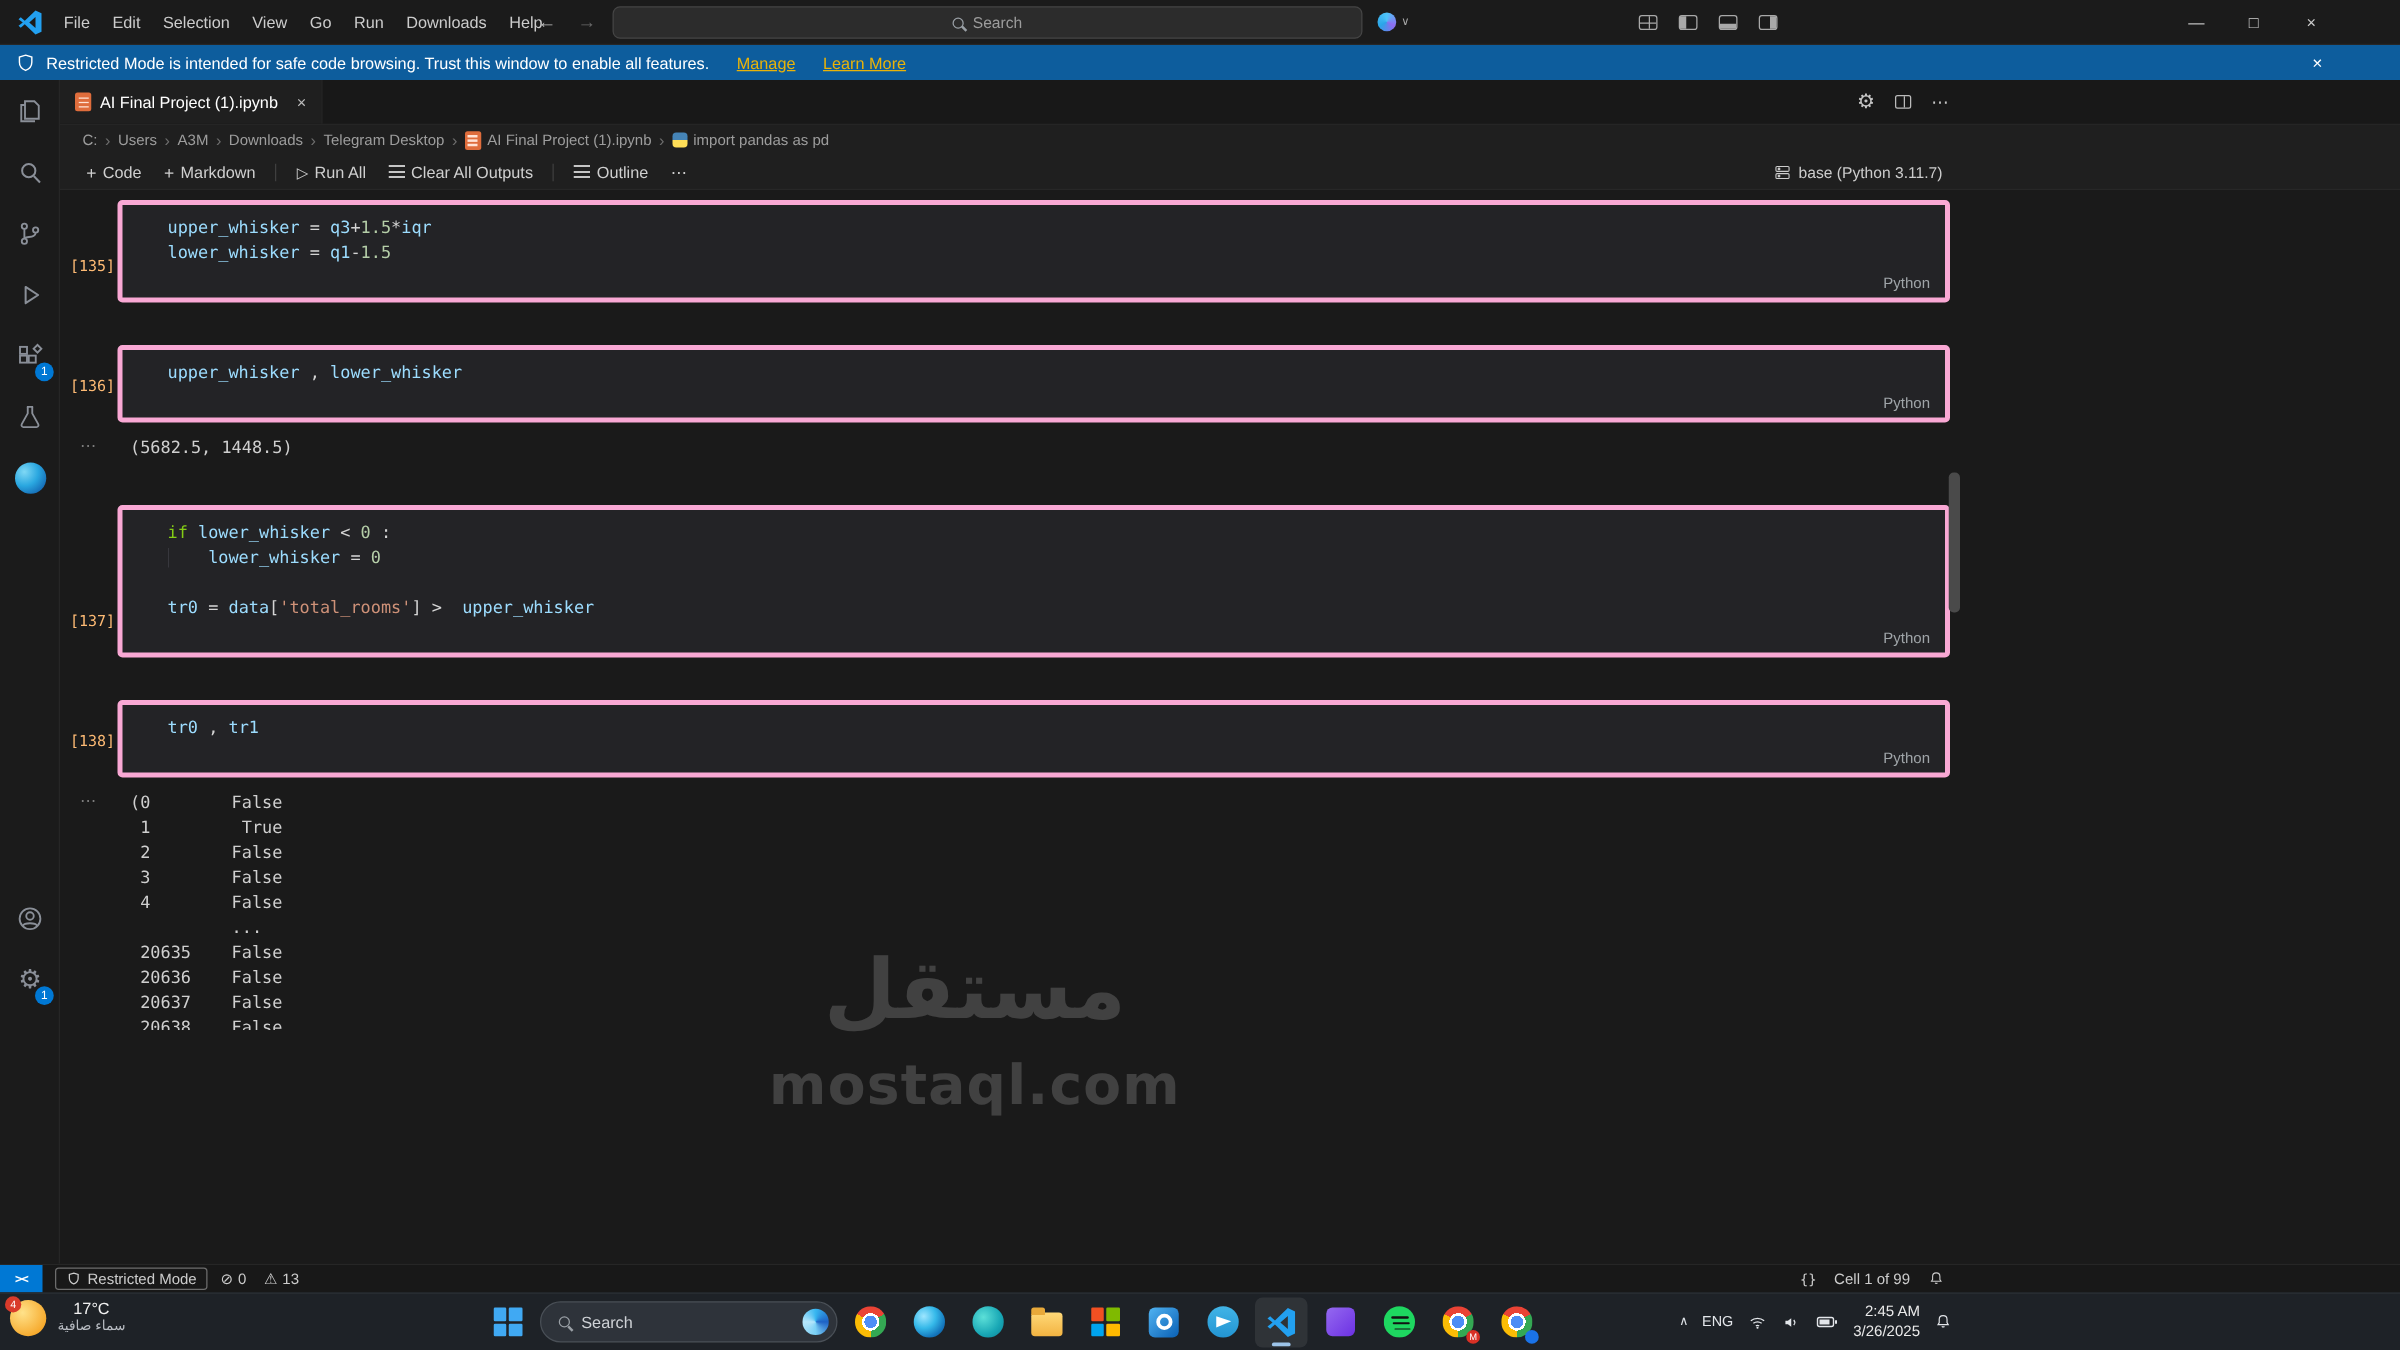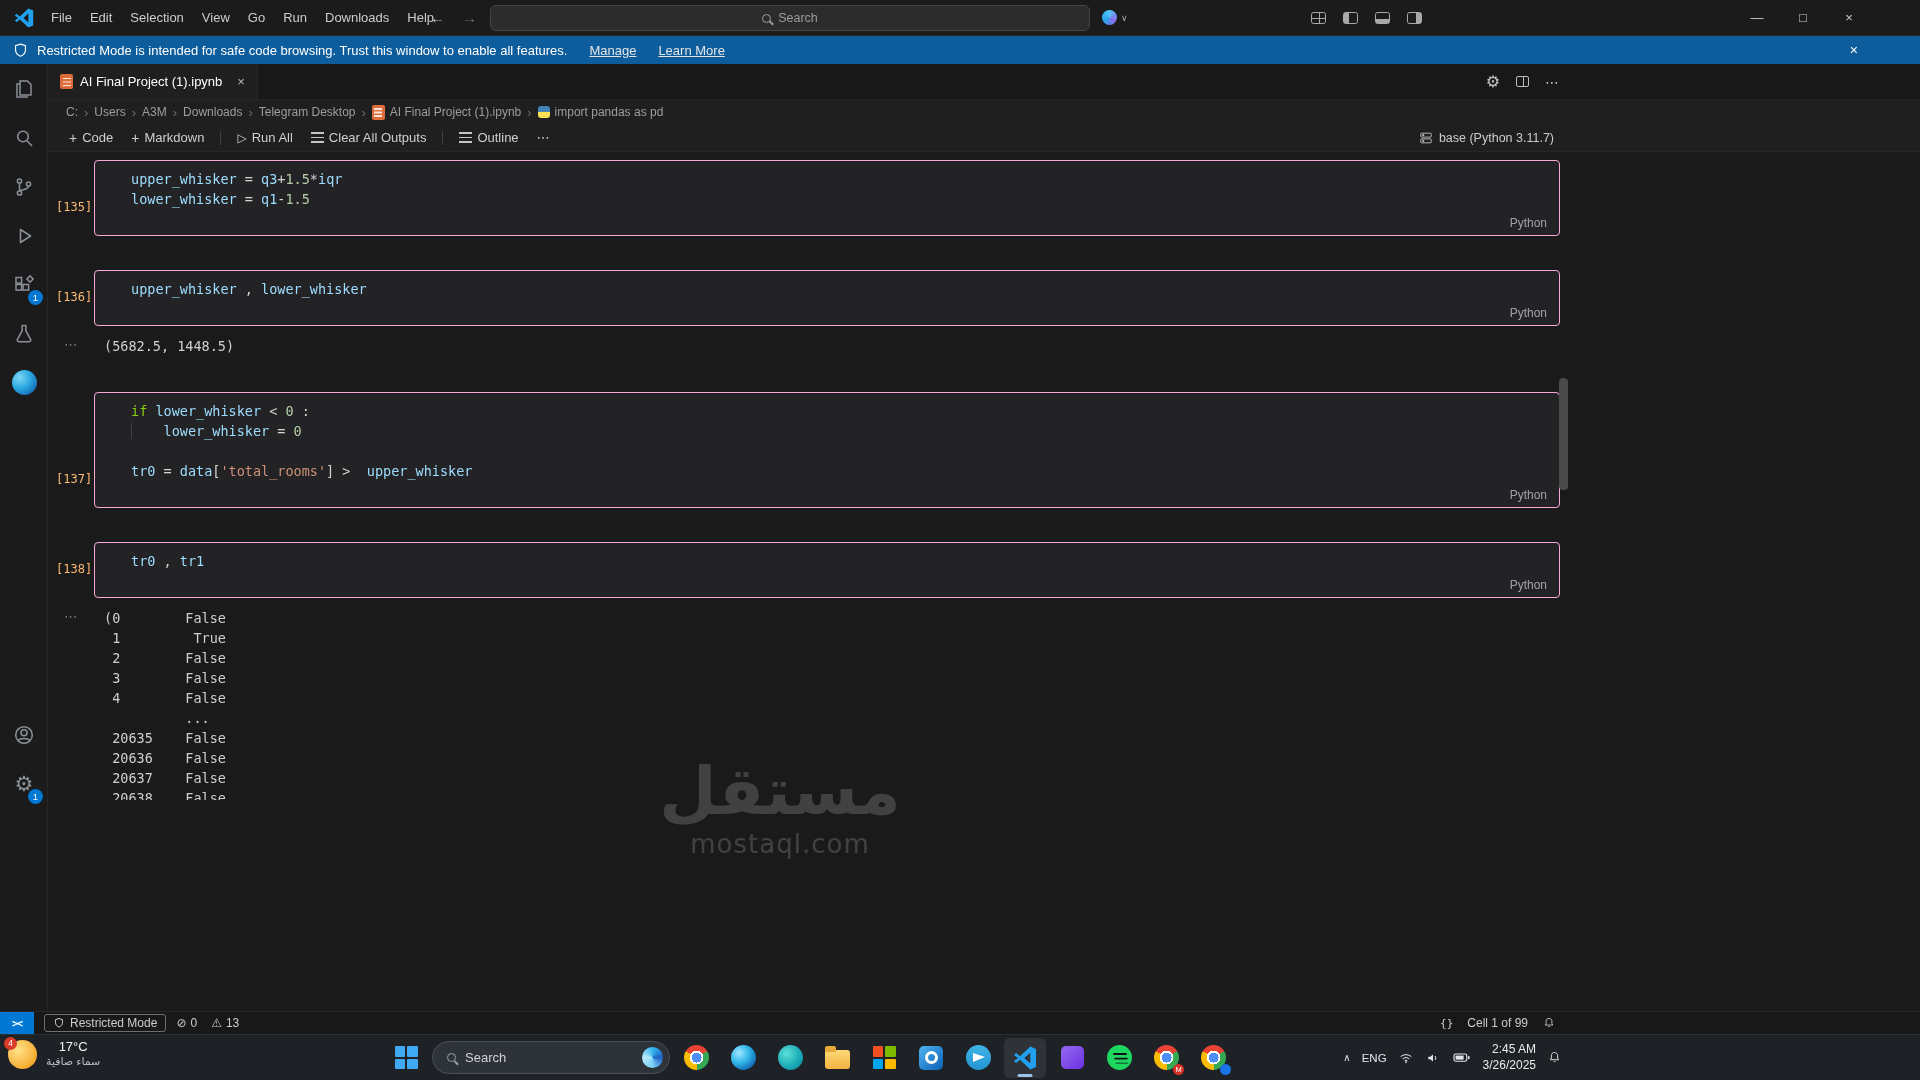--- a/index.html
+++ b/index.html
@@ -26,21 +26,21 @@
   .lo-sidebar::after{content:"";position:absolute;left:0;top:0;bottom:0;width:5px;background:#a9a9a9;}
   .lo-panel::after{content:"";position:absolute;left:0;right:0;bottom:0;height:4px;background:#a9a9a9;}
   .lo-sidebar-r::after{content:"";position:absolute;right:0;top:0;bottom:0;width:5px;background:#a9a9a9;}
   .lo-grid::before{content:"";position:absolute;left:50%;top:0;bottom:0;width:1.2px;background:#a9a9a9;}
   .lo-grid::after{content:"";position:absolute;top:50%;left:0;right:0;height:1.2px;background:#a9a9a9;}
   .win-controls{position:absolute;right:48px;top:0;height:100%;display:flex;}
   .wc{width:46px;height:100%;display:flex;align-items:center;justify-content:center;color:#cccccc;font-size:13px;}
 
   
   .banner{position:absolute;left:0;top:36px;width:100%;height:28px;background:#0d5d9d;display:flex;align-items:center;color:#fff;font-size:13px;padding-left:12px;gap:8px;}
-  .banner a{color:#e5e5e5;text-decoration:underline;margin-left:14px;cursor:pointer;}
+  .banner a{color:#eab308;text-decoration:underline;margin-left:14px;cursor:pointer;}
   .banner-close{position:absolute;right:62px;font-size:14px;color:#fff;}
 
   
   .activitybar{position:absolute;left:0;top:64px;bottom:69px;width:48px;background:#1b1b1b;border-right:1px solid #262626;}
   .ab-item{width:48px;height:49px;display:flex;align-items:center;justify-content:center;position:relative;color:#8a8f98;}
   .ab-badge{position:absolute;right:5px;bottom:4px;min-width:15px;height:15px;border-radius:50%;background:#0078d4;color:#fff;font-size:9.5px;display:flex;align-items:center;justify-content:center;}
   .edge-orb{width:25px;height:25px;border-radius:50%;background:radial-gradient(circle at 30% 30%,#7fd8f5,#2aa7e0 45%,#1468b3 82%);}
   .ab-gear{font-size:21px;color:#8a8f98;line-height:1;}
   .ab-bottom{position:absolute;top:646px;left:0;right:0;}
 
@@ -71,21 +71,21 @@
   .i-run{font-size:12px;}
   .i-lines{width:13px;height:11px;background:linear-gradient(#c5c5c5 0 1.6px,transparent 1.6px 4.6px,#c5c5c5 4.6px 6.2px,transparent 6.2px 9.2px,#c5c5c5 9.2px 10.8px,transparent 10.8px);display:inline-block;}
   .kernel{position:absolute;right:366px;display:flex;align-items:flex-start;gap:6px;font-size:12.5px;color:#cccccc;}
 
   
   .nb{flex:1;background:#1a1a1a;overflow:hidden;padding:8px 360px 0 0;position:relative;}
   .cell-row{position:relative;padding-left:46px;}
   .cell-row + .cell-row{margin-top:34px;}
   .cell-row + .output-row{margin-top:10px;}
   .output-row + .cell-row{margin-top:36px;}
-  .cell{background:#232326;border:1px solid #f9a8d4;border-radius:4px;padding-top:6px;}
+  .cell{background:#232326;border:4px solid #f9a8d4;border-radius:4px;padding-top:6px;}
   .cell-code{padding:2px 0 2px 36px;}
   .code-line{height:20px;white-space:pre;font:13.5px/20px "DejaVu Sans Mono",monospace;}
   .tok{white-space:pre;}
   .tok-v{color:#9cdcfe;}
   .tok-d{color:#d4d4d4;}
   .tok-n{color:#b5cea8;}
   .tok-k{color:#84cc16;}
   .tok-s{color:#ce9178;}
   .tok-g{color:#cccccc;box-shadow:inset 1px 0 0 #3f3f46;}
   .cell-status{display:flex;justify-content:flex-end;align-items:center;height:24px;padding-right:12px;font-size:12px;color:#9fa4a8;}
@@ -143,21 +143,21 @@
   .ic-spotify{width:25px;height:25px;border-radius:50%;background:linear-gradient(#1ed760,#1ed760) 6px 8px/13px 2.4px no-repeat,linear-gradient(#1ed760,#1ed760) 0 0;background-color:#1ed760;position:relative;overflow:hidden;}
   .ic-spotify::before{content:"";position:absolute;left:6px;top:8px;width:14px;height:2.4px;background:#121212;border-radius:2px;box-shadow:1px 4.6px 0 -0.2px #121212, 2px 9.2px 0 -0.6px #121212;}
   .tb-right{position:absolute;right:358px;top:0;height:100%;display:flex;align-items:center;gap:11px;color:#e3e6ea;}
   .tb-chevup{font-size:10px;color:#dfe3e8;}
   .tb-lang{font-size:11.5px;}
   .tb-clock{display:flex;flex-direction:column;align-items:flex-end;line-height:1.3;font-size:12px;color:#eaeaea;}
 
   
   .watermark{position:absolute;left:600px;top:756px;width:360px;text-align:center;color:#ffffff;opacity:0.17;z-index:40;pointer-events:none;font-family:"DejaVu Sans",sans-serif;}
   .wm-ar{font-size:66px;font-weight:bold;line-height:1.1;}
-  .wm-la{font-size:26px;font-weight:normal;letter-spacing:1px;}
+  .wm-la{font-size:44px;font-weight:bold;letter-spacing:1px;margin-top:14px;}
 
   svg{display:block;}
 </style>
 </head>
 <body>
 
 <div class="stage">
 
   <header class="titlebar">
     <span class="vsc-logo">

